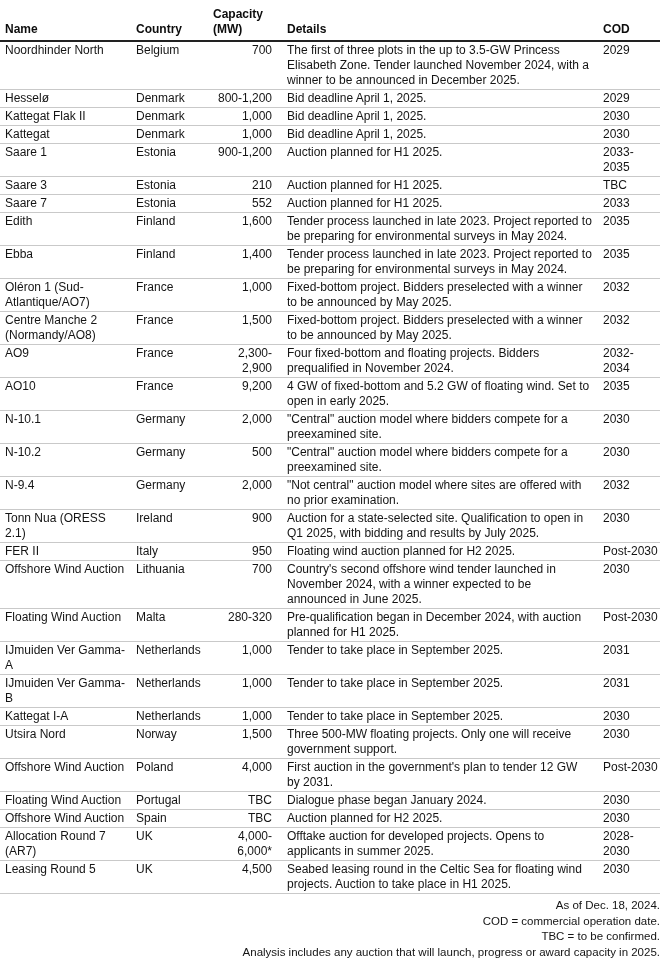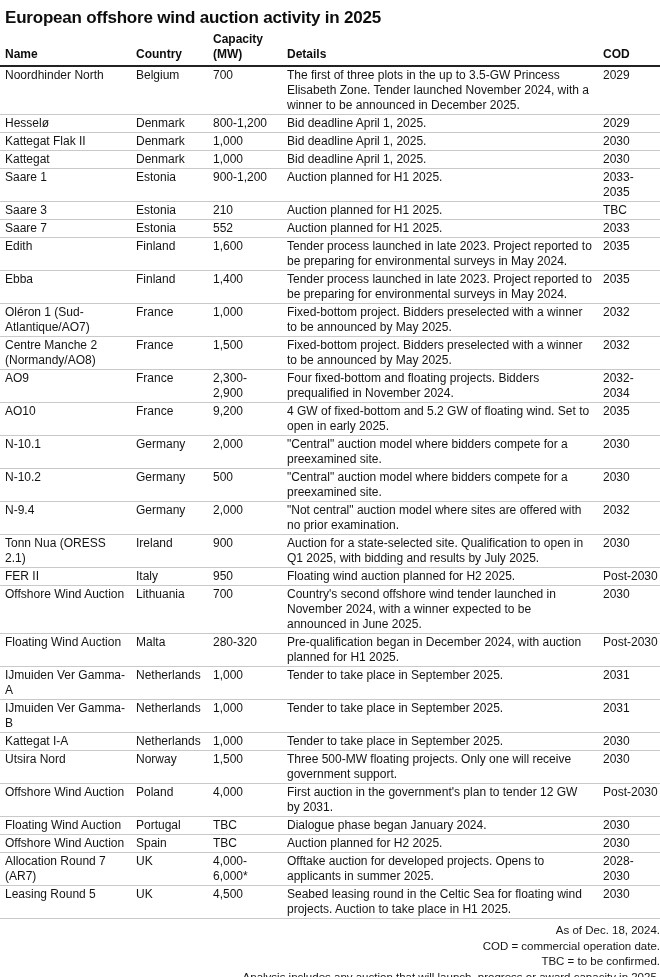--- a/index.html
+++ b/index.html
@@ -40,37 +40,36 @@
     line-height: 15px;
   }
   .auction-table td {
     border-bottom: 1px solid #c9c9c9;
     vertical-align: top;
     padding: 1px 0 1px 0;
     color: #141414;
   }
   .col-name   { padding-left: 5px !important; padding-right: 8px !important; }
   .col-country{ padding-right: 4px !important; }
-  .col-capacity { }
+  .col-capacity { text-align: right; }
   th.col-capacity { white-space: pre-line; }
   .col-details{ padding-left: 15px !important; padding-right: 6px !important; }
   .col-cod    { padding-left: 4px !important; margin-left: 29px; }
   .footnotes {
     margin: 4px 0 0 5px;
     font-size: 11.5px;
     line-height: 15.5px;
     color: #141414;
   }
   .footnote-line { white-space: normal; text-align: right; }
 </style>
 </head>
 <body>
 
 <div class="page">
-  <h1 class="page-title">European offshore wind auction activity in 2025</h1>
 
   <table class="auction-table">
     <colgroup>
       <col style="width:136px">
       <col style="width:77px">
       <col style="width:59px">
       <col style="width:327px">
       <col style="width:61px">
     </colgroup>
     <thead>

